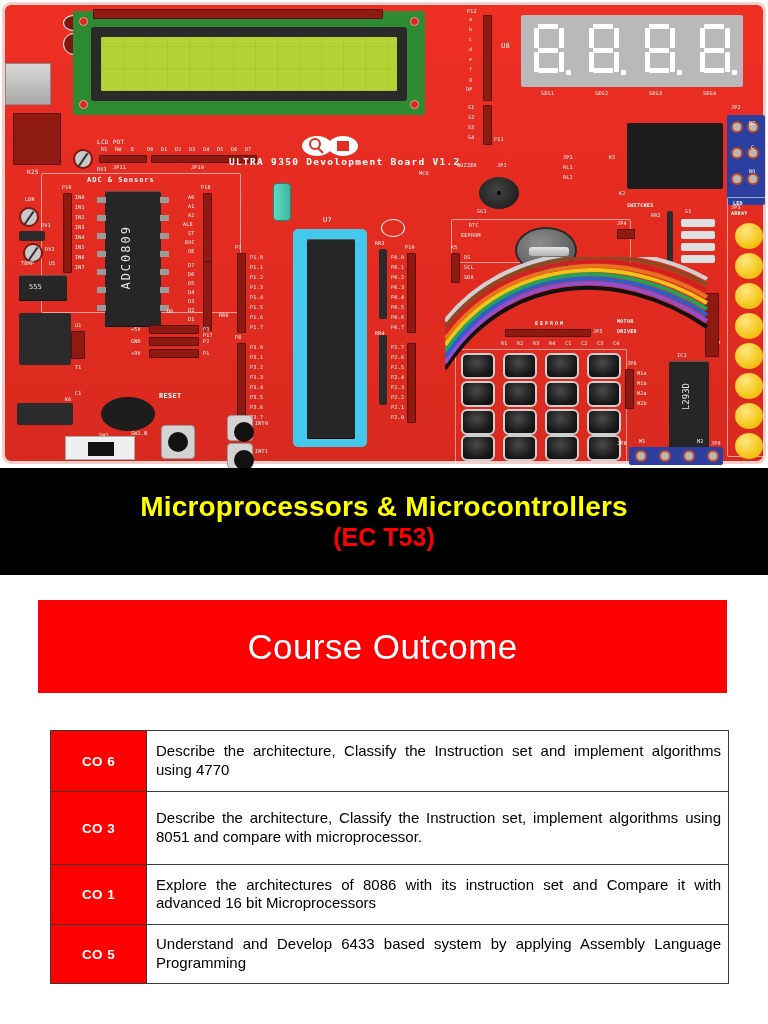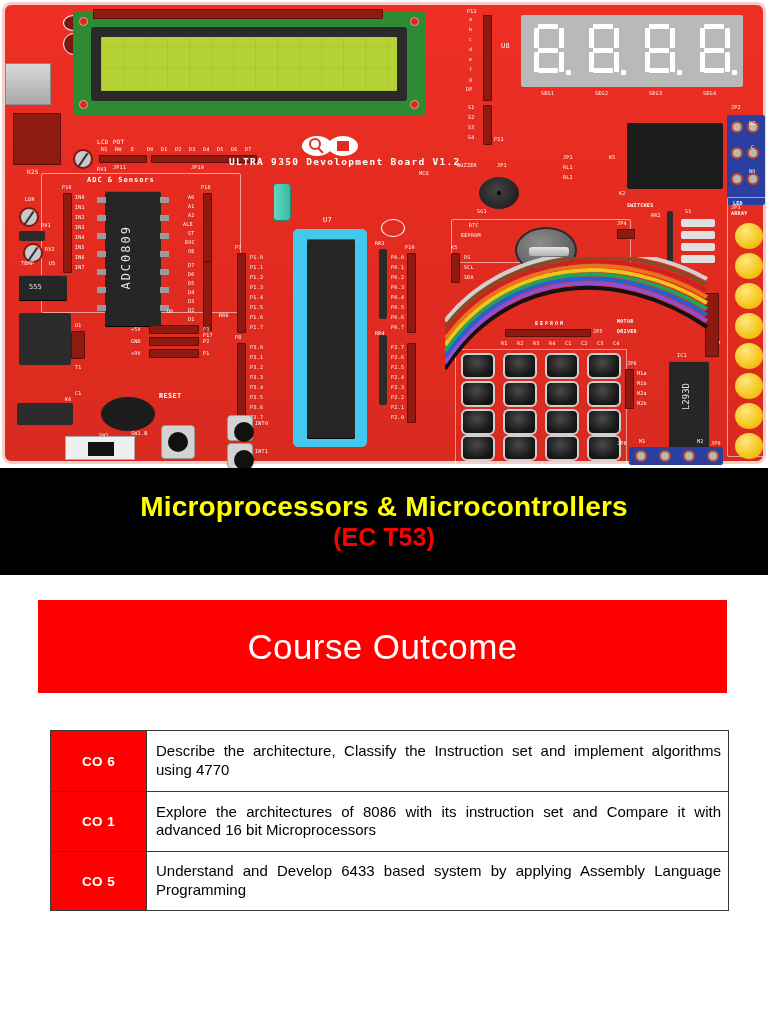--- a/index.html
+++ b/index.html
@@ -511,20 +511,24 @@
     <span>Course Outcome</span>
   </div>
 
   <table class="co-table">
     <tbody>
       <tr>
         <td class="co-code" style="height:58px;">CO 6</td>
         <td class="co-desc">Describe the architecture, Classify the Instruction set and implement algorithms using 4770</td>
       </tr>
       <tr>
+        <td class="co-code" style="height:70px;">CO 3</td>
+        <td class="co-desc">Describe the architecture, Classify the Instruction set, implement algorithms using 8051 and compare with microprocessor.</td>
+      </tr>
+      <tr>
         <td class="co-code" style="height:57px;">CO 1</td>
         <td class="co-desc">Explore the architectures of 8086 with its instruction set and Compare it with advanced 16 bit Microprocessors</td>
       </tr>
       <tr>
         <td class="co-code" style="height:56px;">CO 5</td>
         <td class="co-desc">Understand and Develop 6433 based system by applying Assembly Language Programming</td>
       </tr>
     </tbody>
   </table>
 </div>

